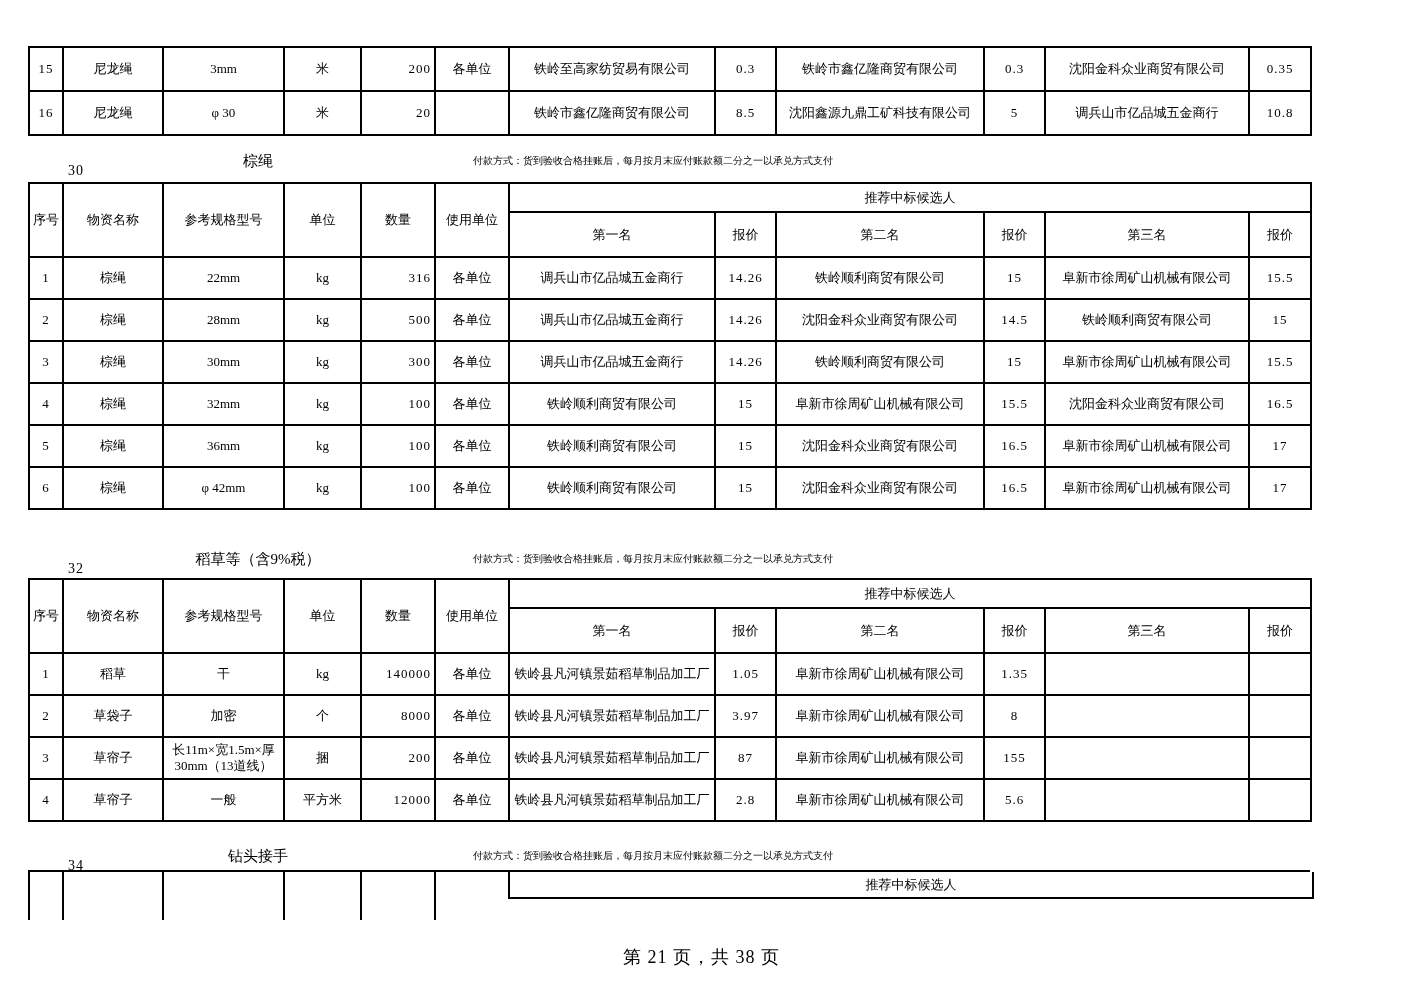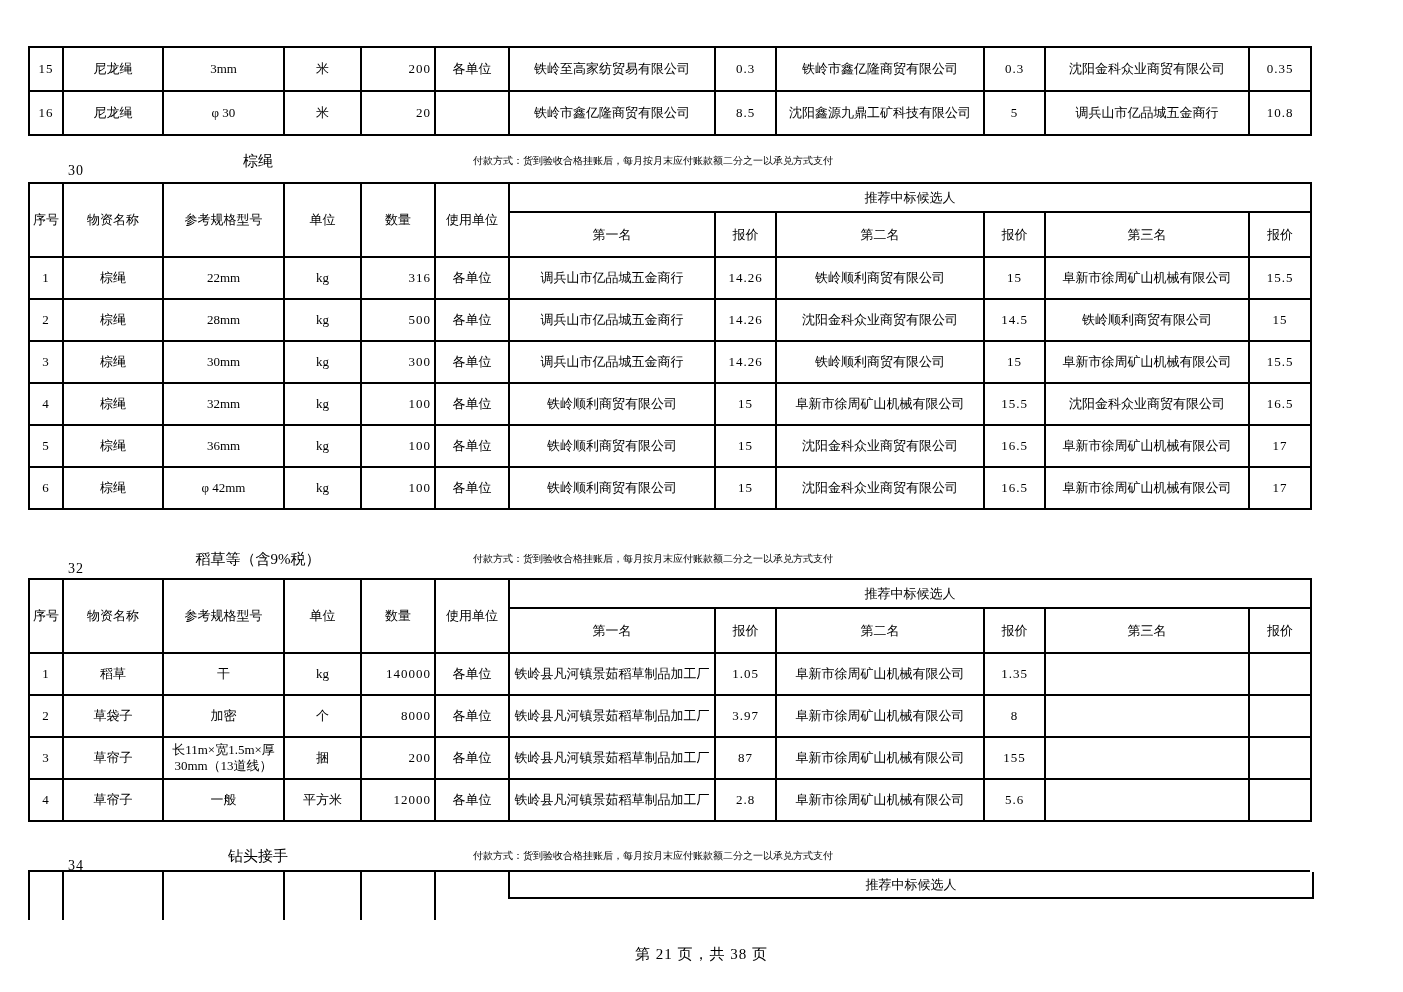--- a/index.html
+++ b/index.html
@@ -31,21 +31,21 @@
   .sec-pay{position:absolute;left:409px;top:4px;font-size:10px;}
   
   .t34{position:absolute;left:28px;top:870px;width:1282px;height:52px;
        border-top:2px solid #000;}
   .t34 .stub{position:absolute;top:0;width:2px;height:48px;background:#000;}
   .t34 .span-cell{position:absolute;left:480px;top:0;width:802px;height:25px;
        border-left:2px solid #000;border-right:2px solid #000;border-bottom:2px solid #000;
        text-align:center;font-size:13px;line-height:25px;}
   
   .footer{position:absolute;left:0;top:945px;width:100%;text-align:center;
-          font-size:15px;letter-spacing:1px;}
+          font-size:18px;letter-spacing:1px;}
 </style>
 </head>
 <body>
 
 <div class="sheet">
 
   <table class="grid" id="top-table" style="top:46px">
     <colgroup>
       <col class="c-seq">
         <col class="c-name">

